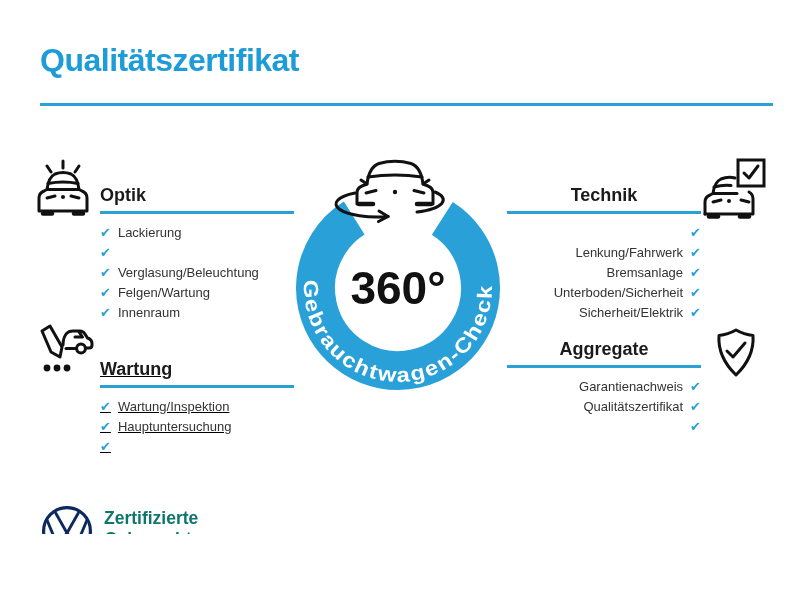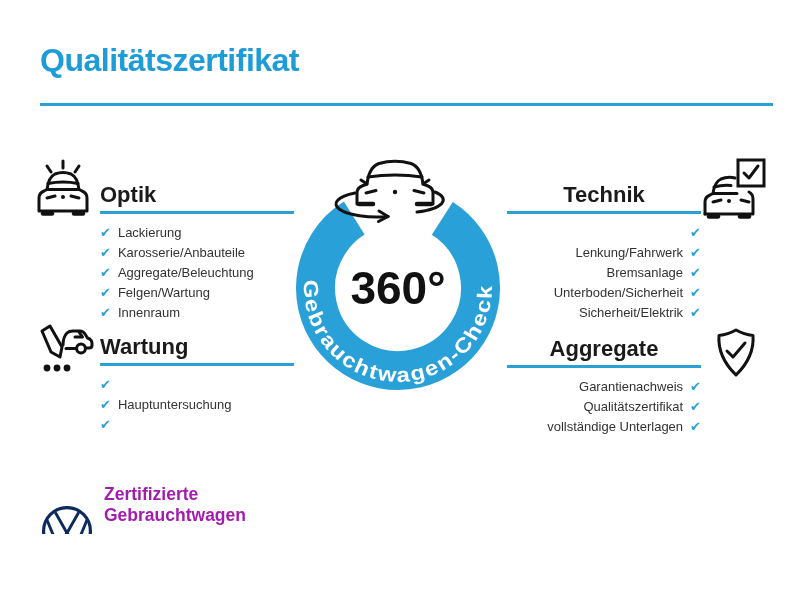--- a/index.html
+++ b/index.html
@@ -9,46 +9,46 @@
   }
   .page-title{
     position:absolute;left:40px;top:42px;
     font-size:32px;font-weight:bold;color:#1E9CD8;letter-spacing:-0.5px;
   }
   .title-rule{
     position:absolute;left:40px;top:103px;width:733px;height:3px;background:#2AA0D4;
   }
   
   .section{position:absolute;width:194px;}
-  .section .heading{font-size:22px;font-weight:bold;color:#1A1A1A;line-height:22px;}
+  .section .heading{font-size:18px;font-weight:bold;color:#1A1A1A;line-height:22px;}
   .section .rule{height:2.5px;background:#2AA0D4;margin-top:5px;}
   .section ul{list-style:none;margin:9px 0 0 0;padding:0;}
   .section li{display:flex;align-items:center;gap:7px;line-height:20px;font-size:13px;color:#333;}
   .section.right{text-align:center;}
   .section.right li{flex-direction:row-reverse;}
   .check{color:#29A0D8;font-size:13px;font-weight:bold;}
   #section-optik{left:100px;top:184px;}
   #section-technik{left:507px;top:184px;}
-  #section-wartung{left:100px;top:336px;}
+  #section-wartung{left:100px;top:358px;text-decoration:underline;}
   #section-garantie{left:507px;top:338px;}
   
   .icon-box{position:absolute;}
   #icon-optik{left:34px;top:159px;}
   #icon-wartung{left:32px;top:319px;}
   #icon-technik{left:701px;top:158px;}
   #icon-garantie{left:710px;top:326px;}
   
   #center-graphic{position:absolute;left:278px;top:148px;}
   .ring-label-text{font-family:"Liberation Sans","DejaVu Sans",sans-serif;font-weight:bold;font-size:20.5px;fill:#fff;letter-spacing:1.5px;}
   .degree-text{font-family:"Liberation Sans","DejaVu Sans",sans-serif;font-weight:bold;font-size:46px;fill:#111;}
   
   #vw-logo{position:absolute;left:41px;top:505px;}
   .brand-text{
-    position:absolute;left:104px;top:484px;
-    font-size:17.5px;font-weight:bold;color:#a21caf;line-height:21px;
+    position:absolute;left:104px;top:508px;
+    font-size:17.5px;font-weight:bold;color:#0f766e;line-height:21px;
   }
   .ink-stroke{stroke:#111;stroke-width:3;fill:none;stroke-linecap:round;stroke-linejoin:round;}
 </style>
 </head>
 <body>
 
 <div class="page">
 
   <div class="page-title">Qualitätszertifikat</div>
   <div class="title-rule"></div>
@@ -114,25 +114,24 @@
   <div class="section" id="section-optik">
     <div class="heading">Optik</div>
     <div class="rule"></div>
     <ul>
       <li>
           <span class="check">✔</span>
           <span>Lackierung</span>
         </li>
       <li>
           <span class="check">✔</span>
-          <span>Karosserie/Anbauteile</span>
-        </li>
-      <li>
-          <span class="check">✔</span>
-          <span>Aggregate/Beleuchtung</span>
+        </li>
+      <li>
+          <span class="check">✔</span>
+          <span>Verglasung/Beleuchtung</span>
         </li>
       <li>
           <span class="check">✔</span>
           <span>Felgen/Wartung</span>
         </li>
       <li>
           <span class="check">✔</span>
           <span>Innenraum</span>
         </li>
     </ul>
@@ -163,20 +162,21 @@
         </li>
     </ul>
   </div>
 
   <div class="section" id="section-wartung">
     <div class="heading">Wartung</div>
     <div class="rule"></div>
     <ul>
       <li>
           <span class="check">✔</span>
+          <span>Wartung/Inspektion</span>
         </li>
       <li>
           <span class="check">✔</span>
           <span>Hauptuntersuchung</span>
         </li>
       <li>
           <span class="check">✔</span>
         </li>
     </ul>
   </div>
@@ -188,21 +188,20 @@
       <li>
           <span class="check">✔</span>
           <span>Garantienachweis</span>
         </li>
       <li>
           <span class="check">✔</span>
           <span>Qualitätszertifikat</span>
         </li>
       <li>
           <span class="check">✔</span>
-          <span>vollständige Unterlagen</span>
         </li>
     </ul>
   </div>
 
   <svg id="center-graphic" width="240" height="252" viewBox="0 0 240 252">
     <defs>
       <path id="ringTextPath" d="M 26.5 130.2 A 94 94 0 1 0 213.5 130.2" fill="none"></path>
     </defs>
 
     <circle cx="120" cy="140" r="82.5" fill="none" stroke="#29A0D8" stroke-width="39" stroke-dasharray="424.8 93.6" transform="rotate(-57.5 120 140)"></circle>

